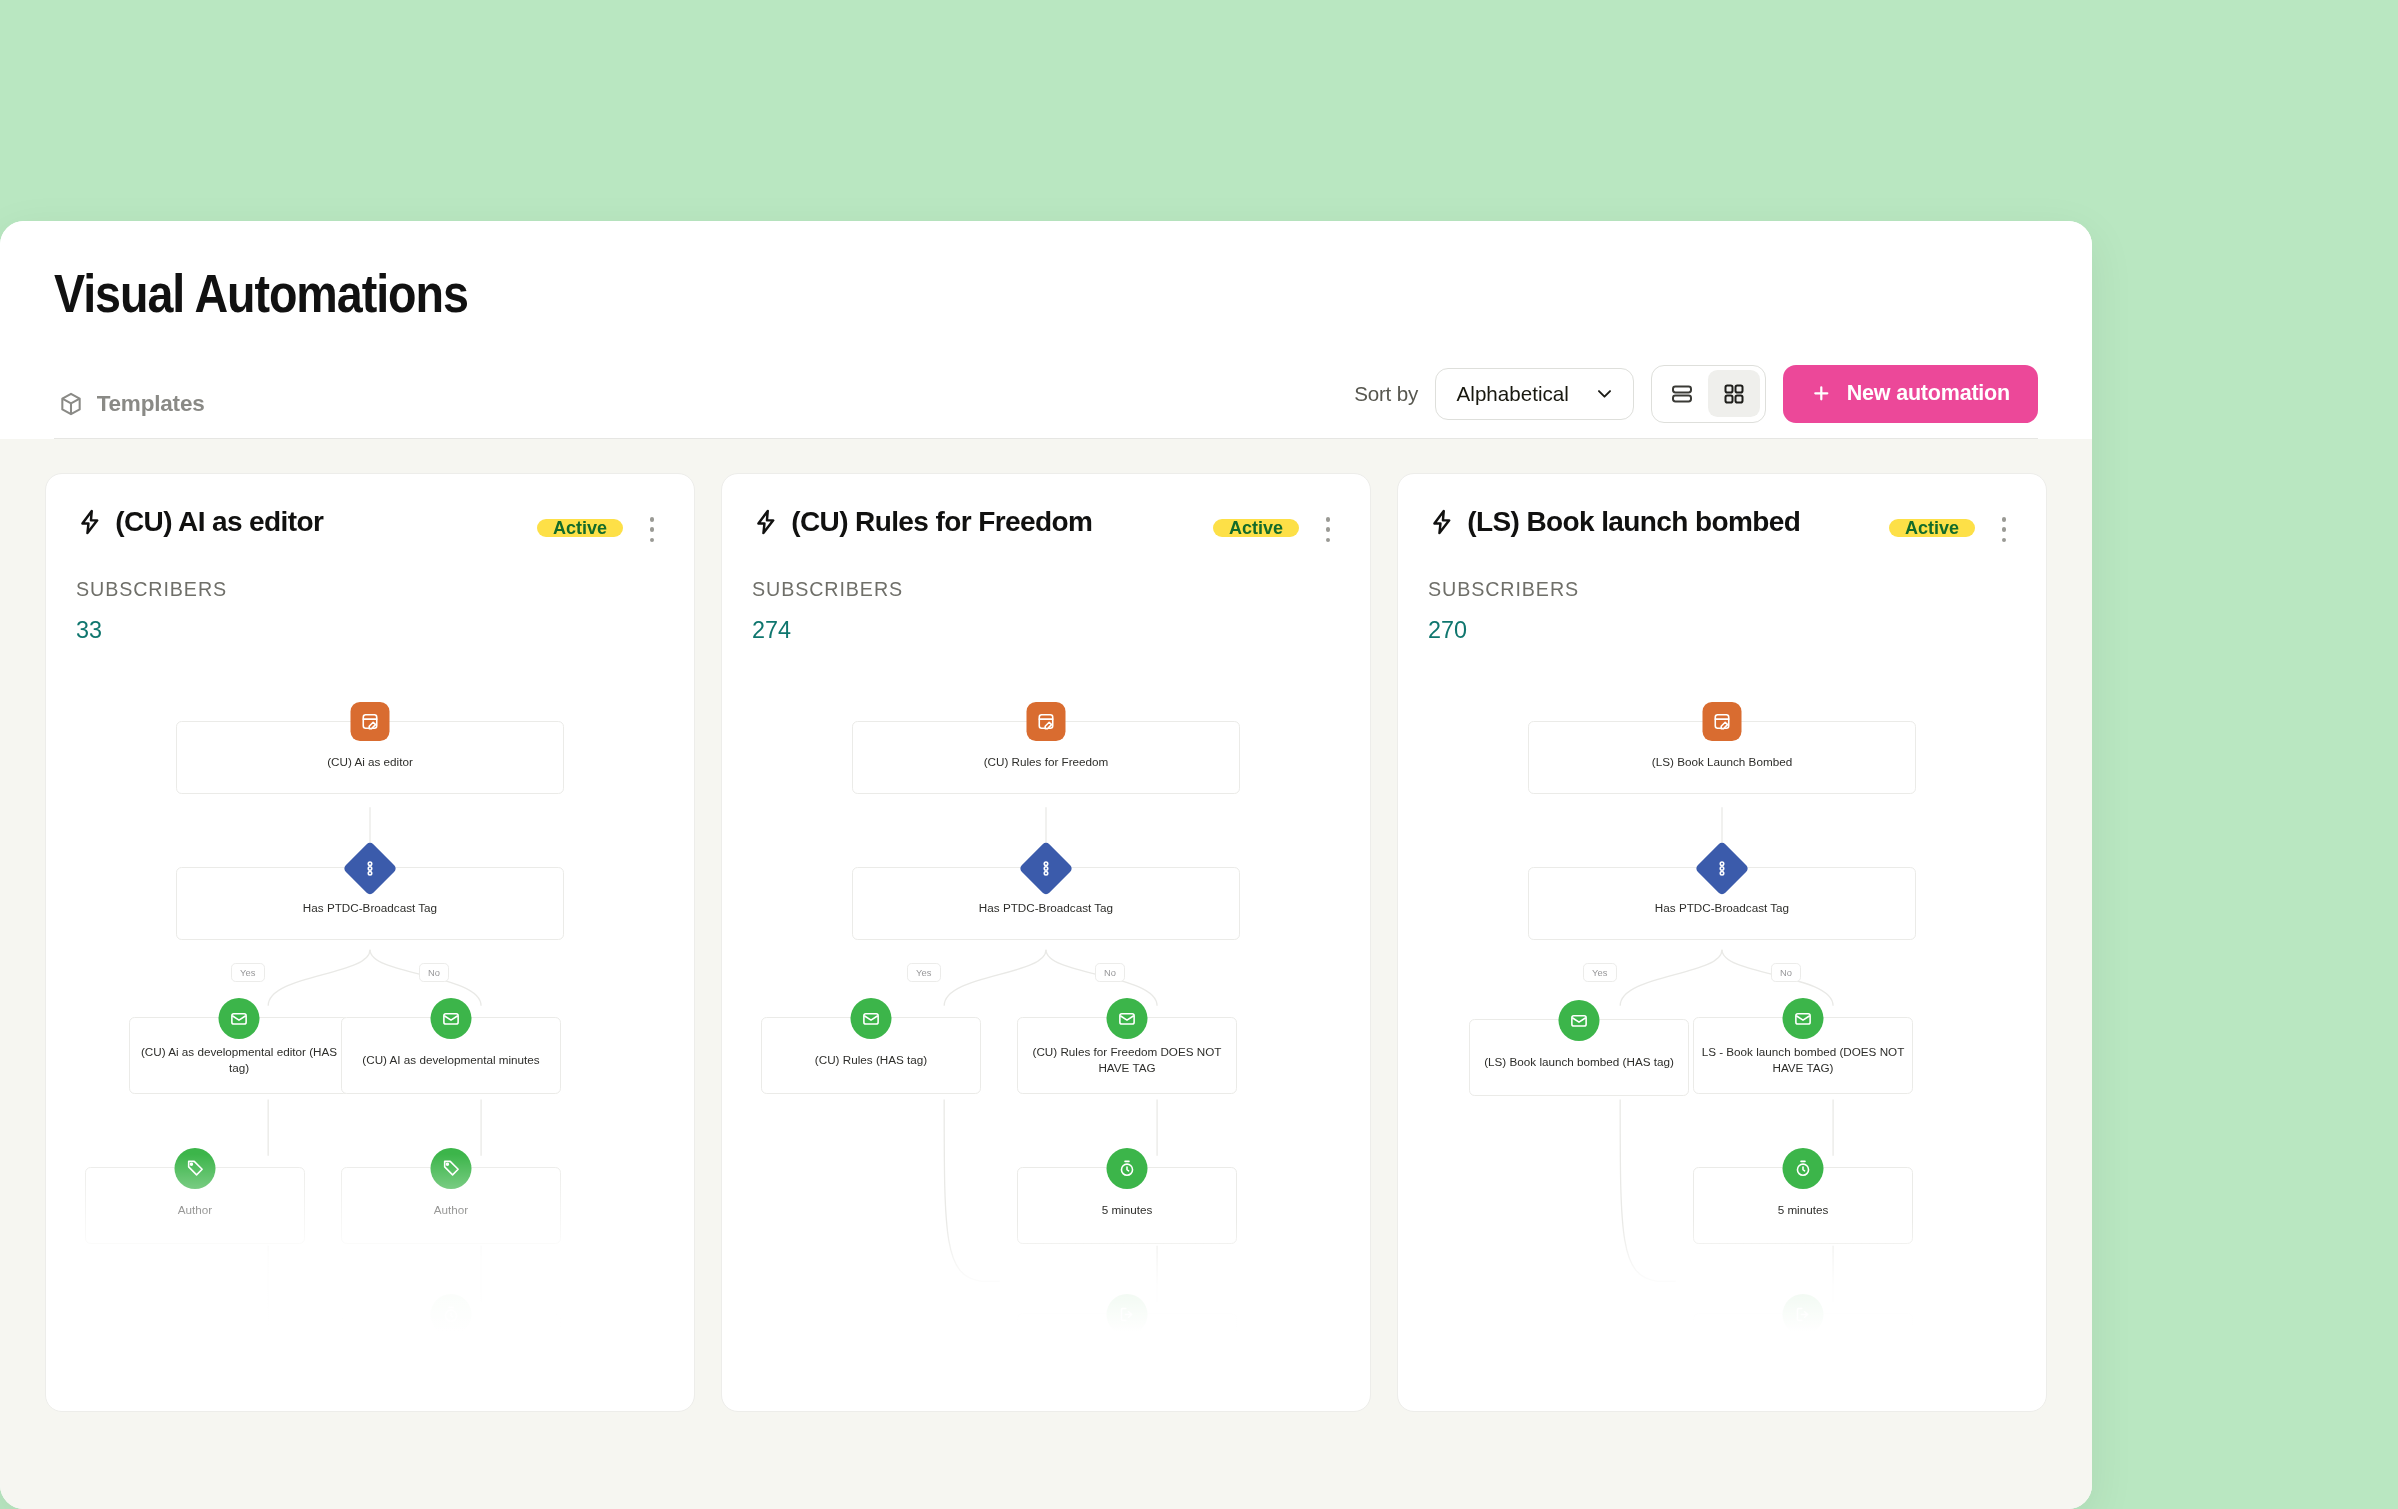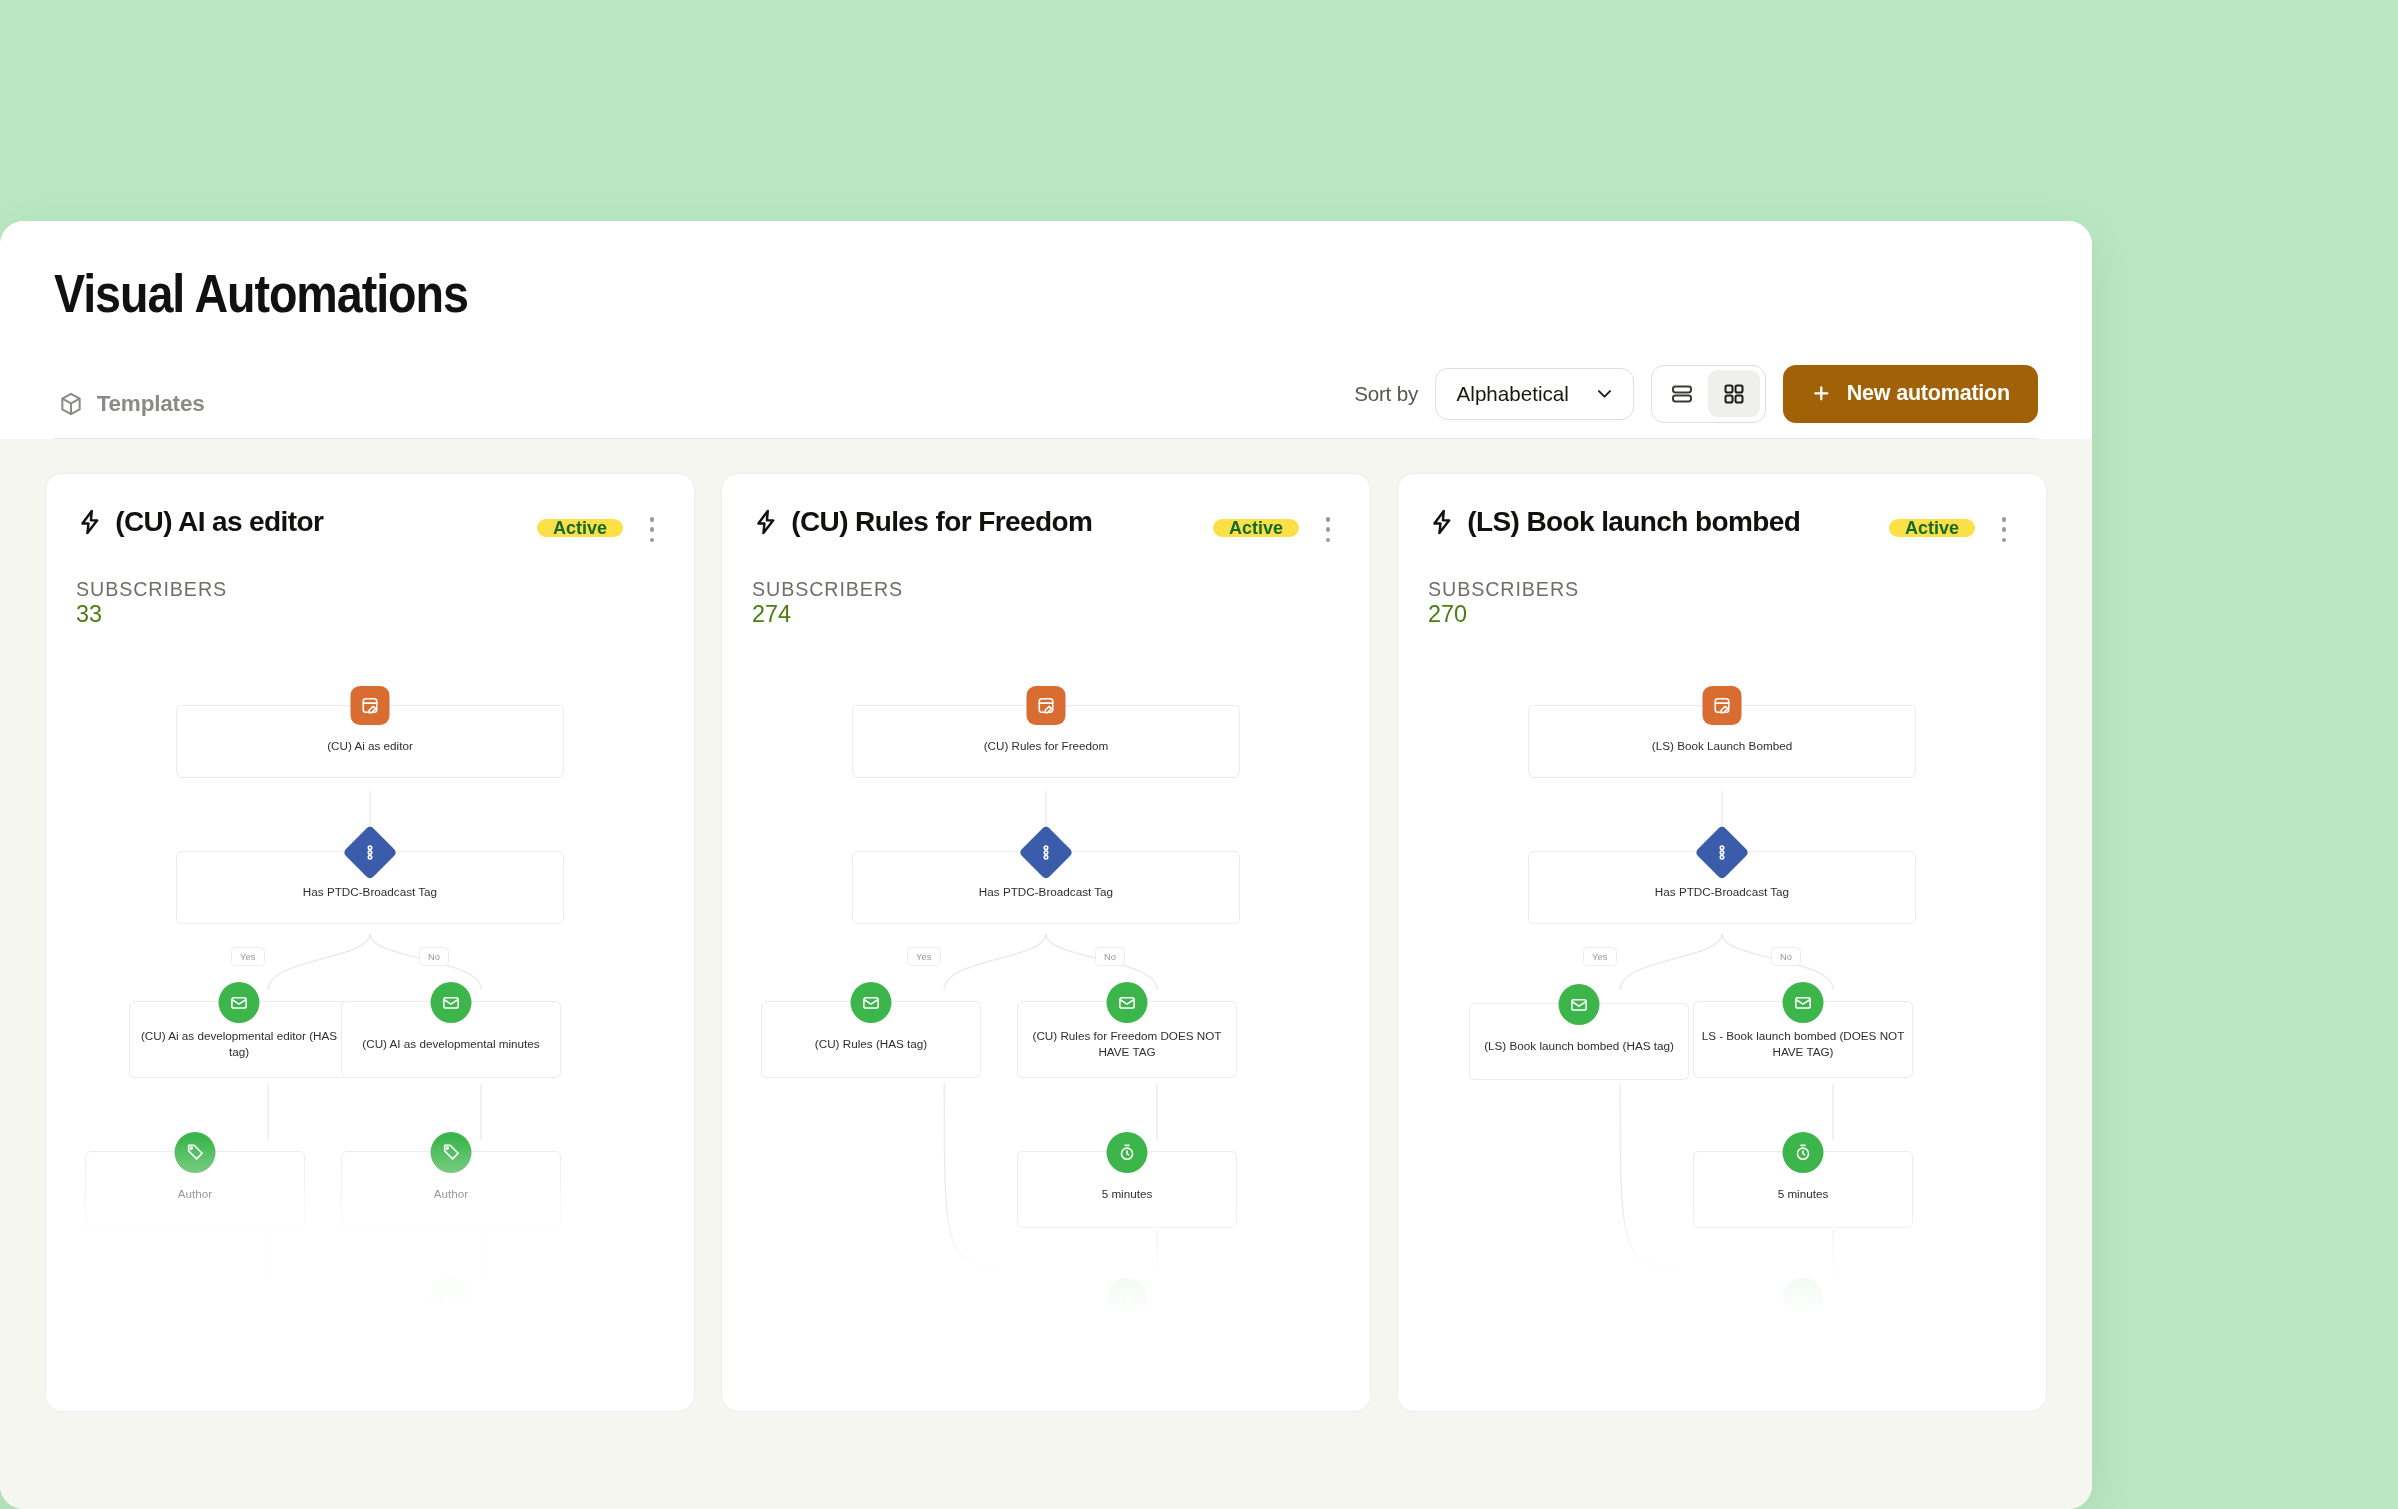--- a/index.html
+++ b/index.html
@@ -72,21 +72,21 @@
     padding: 4.7px; height: 58px;
   }
   .view-btn {
     width: 52px; height: 47px; border-radius: 9.4px;
     display: flex; align-items: center; justify-content: center;
     cursor: pointer; background: transparent;
   }
   .view-btn.active { background: #efefec; }
   .btn-primary {
     display: flex; align-items: center; gap: 15px;
-    background: #a16207; color: #fff;
+    background: #ec4899; color: #fff;
     border-radius: 13px; padding: 0 28px; height: 58px;
     font-size: 21.5px; font-weight: 700; letter-spacing: -0.2px;
     cursor: pointer;
   }
   .plus { width: 20.6px; height: 20.6px; flex: none; }
 
   
   .content {
     flex: 1; background: #f6f6f1;
     padding: 34px 45px 0 45px;
@@ -117,21 +117,21 @@
     border-radius: 936px; padding: 0 16px; line-height: 1;
   }
   .kebab {
     width: 28px; height: 41px; display:flex; flex-direction: column;
     align-items:center; justify-content:center; gap:5.6px; cursor:pointer;
     margin-top: 3.7px;
   }
   .kebab i { width: 4.7px; height: 4.7px; border-radius: 50%; background:#9a9a95; display:block; }
   .stats { padding: 28px 30px 0 30px; }
   .stats-label { font-size: 19.7px; color: #6f6f69; letter-spacing: 0.9px; }
-  .stats-value { font-size: 23.4px; color: #4d7c0f; margin-top: 0; }
+  .stats-value { font-size: 23.4px; color: #0f766e; margin-top: 16px; }
 
   
   .flow-wrap {
     position: relative; margin-top: 32px; height: 656px;
     overflow: hidden;
   }
   .flow { position: relative; width: 100%; height: 100%; }
   .flow svg.lines { position: absolute; inset: 0; width: 100%; height: 100%; }
   .node {
     position: absolute;

